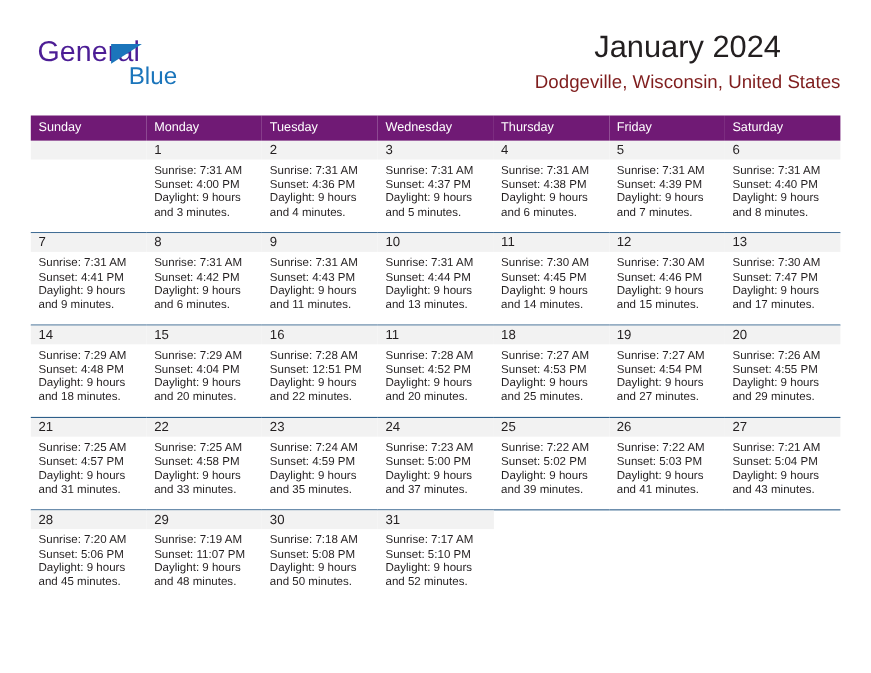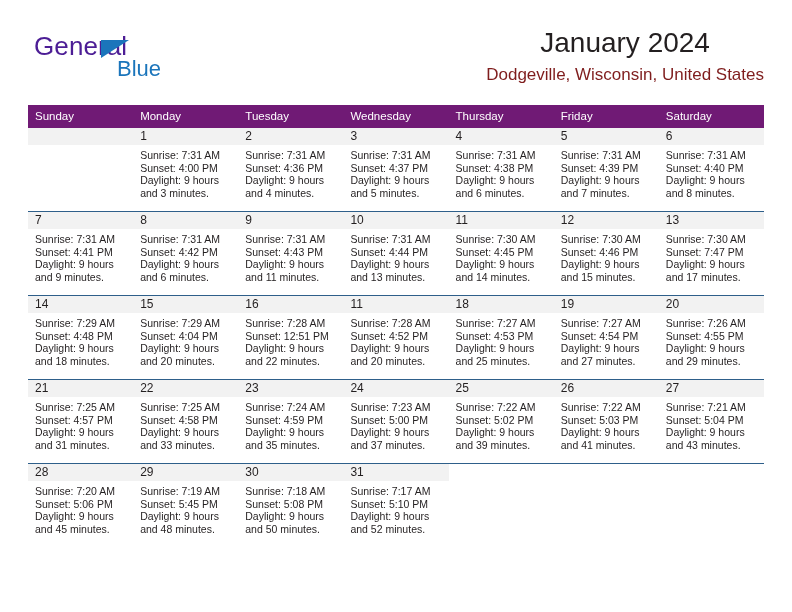--- a/index.html
+++ b/index.html
@@ -516,21 +516,21 @@
               <div>Daylight: 9 hours</div>
               <div>and 45 minutes.</div>
             </div>
           </div>
         </td>
         <td>
           <div class="cell">
             <div class="daynum">29</div>
             <div class="info">
               <div>Sunrise: 7:19 AM</div>
-              <div>Sunset: 5:45 PM</div>
+              <div>Sunset: 11:07 PM</div>
               <div>Daylight: 9 hours</div>
               <div>and 48 minutes.</div>
             </div>
           </div>
         </td>
         <td>
           <div class="cell">
             <div class="daynum">30</div>
             <div class="info">
               <div>Sunrise: 7:18 AM</div>

